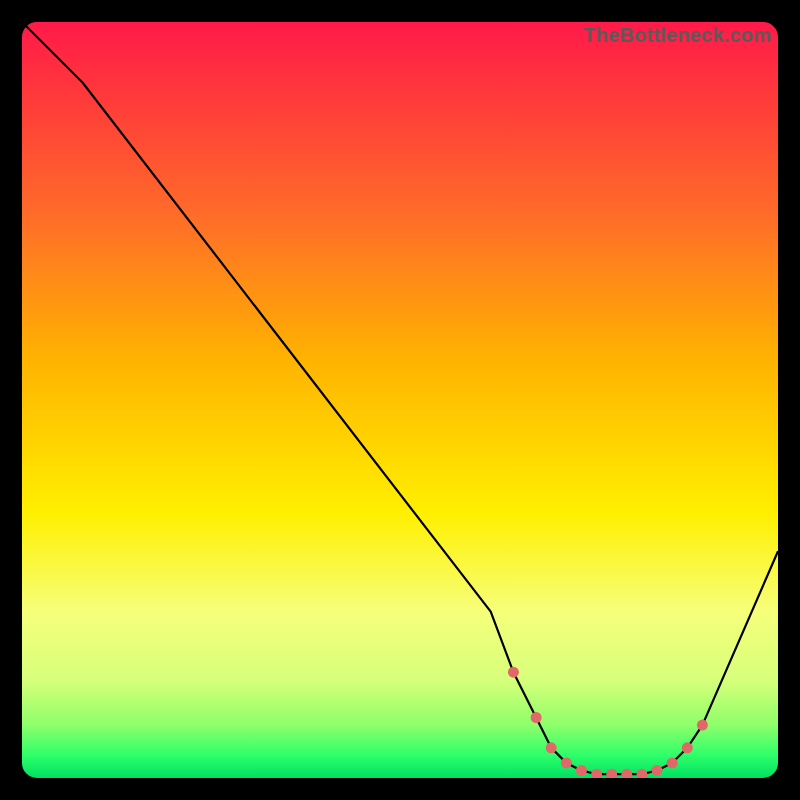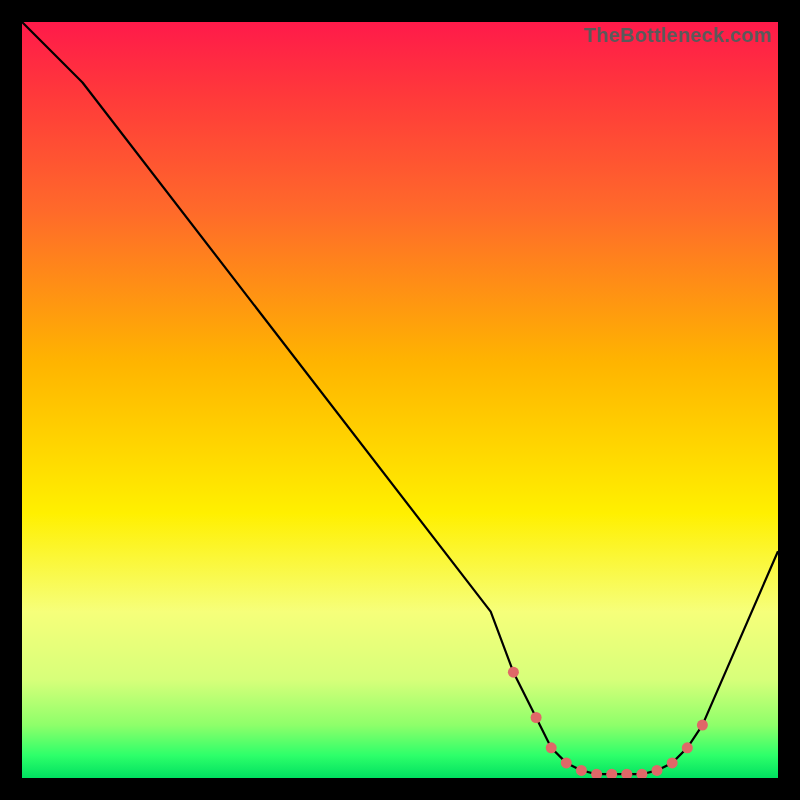--- a/index.html
+++ b/index.html
@@ -23,20 +23,21 @@
       #ff3a3a 10%,
       #ff6a2a 25%,
       #ffb400 45%,
       #fff000 65%,
       #f6ff7a 78%,
       #d7ff7a 87%,
       #8eff6a 93%,
       #2eff6a 97%,
       #00e060 100%
     );
+    border-radius: 15px;
   }
   .watermark {
     position: absolute;
     top: 2px;
     right: 6px;
     font-family: Arial, Helvetica, sans-serif;
     font-size: 20px;
     font-weight: 600;
     color: #5a5a5a;
     letter-spacing: 0.2px;

